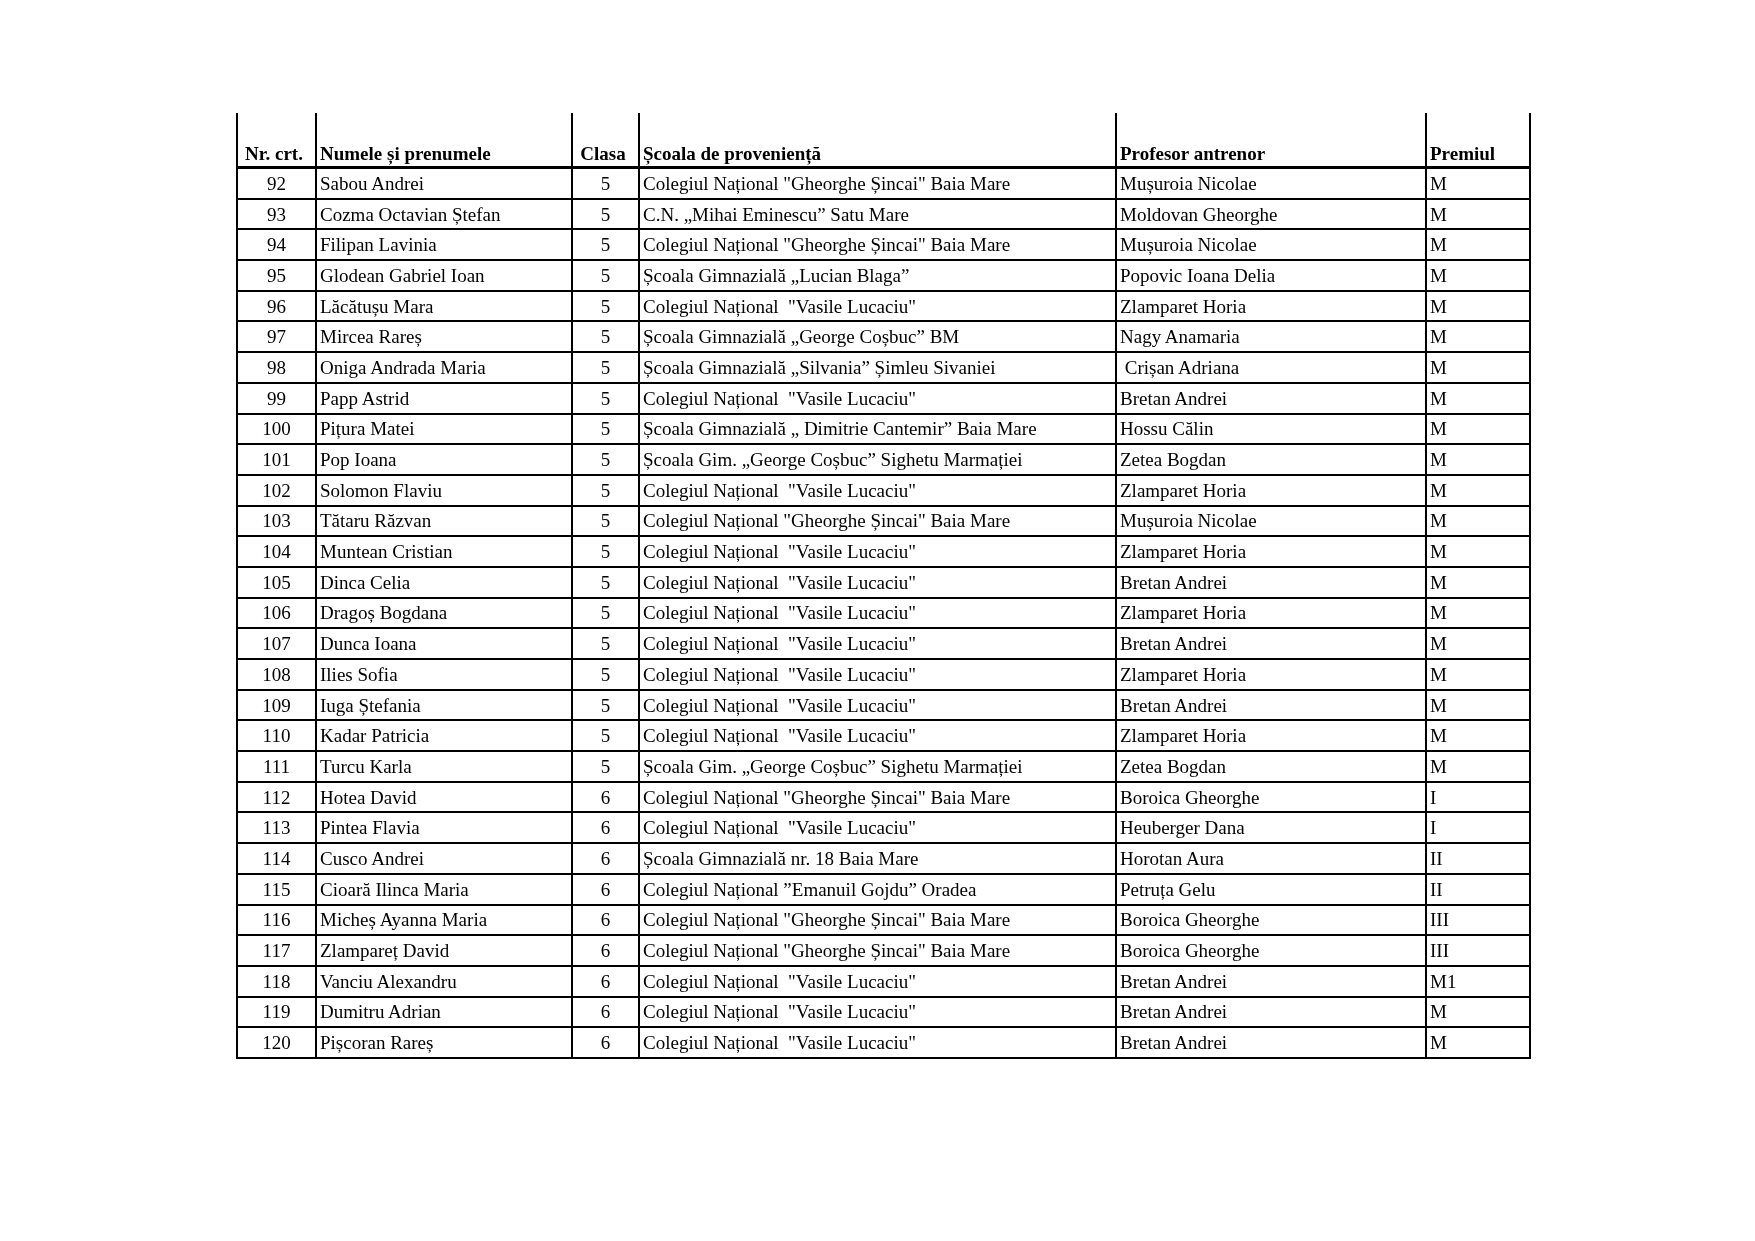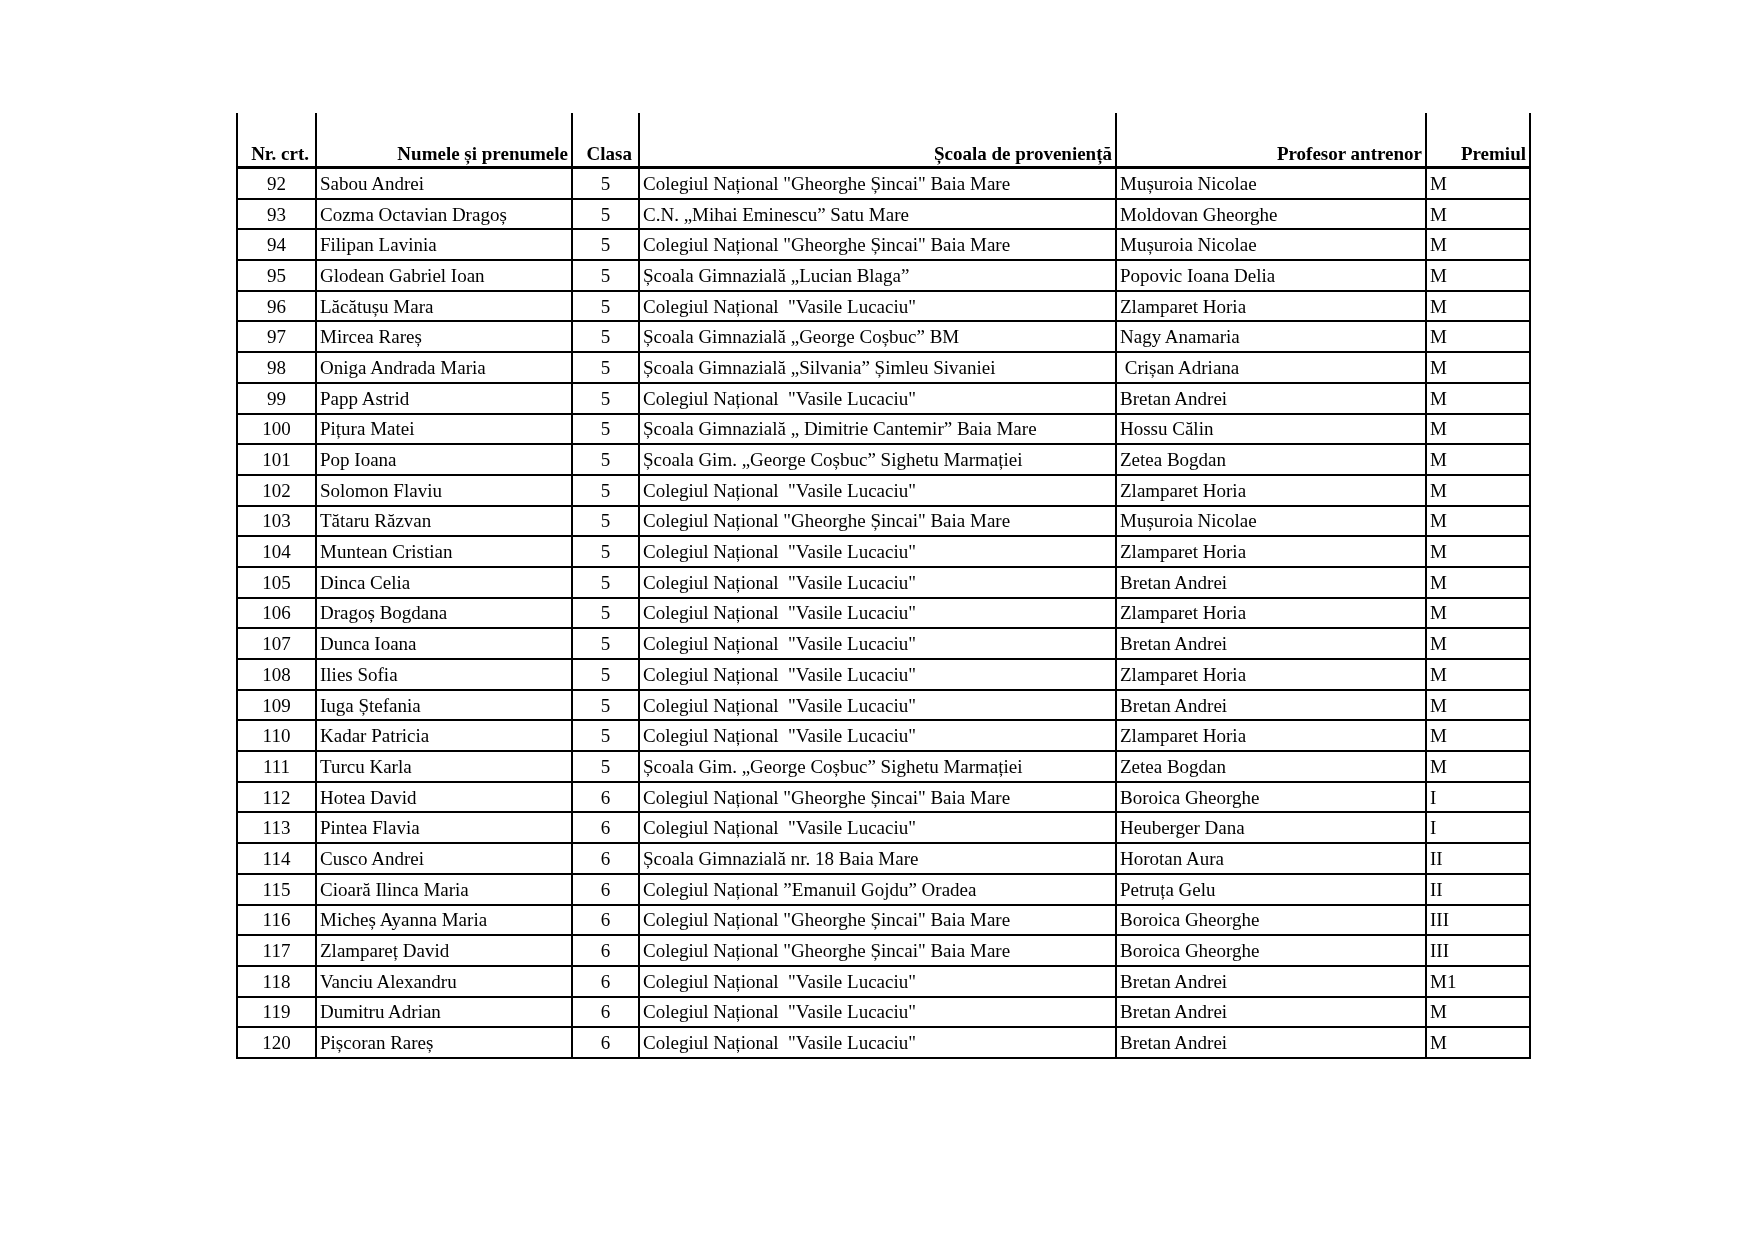--- a/index.html
+++ b/index.html
@@ -38,28 +38,28 @@
   table.results col.c-clasa { width: 67px; }
   table.results col.c-school { width: 477px; }
   table.results col.c-prof { width: 310px; }
   table.results col.c-prem { width: 104px; }
 
   table.results th {
     font-weight: bold;
     height: 50px;
     vertical-align: bottom;
     padding: 0 3px 3px 3px;
-    text-align: right;
+    text-align: left;
     white-space: nowrap;
     border-left: 2.5px solid #000;
     border-right: 2.5px solid #000;
     border-bottom: 3px solid #000;
     border-top: none;
   }
-  table.results th.num, table.results th.clasa { text-align: right; padding: 0 6px 3px 1px; }
+  table.results th.num, table.results th.clasa { text-align: center; padding: 0 6px 3px 1px; }
   table.results td {
     height: 28.7px;
     padding: 0 3px;
     white-space: pre;
     vertical-align: middle;
     border: 2.5px solid #000;
     overflow: hidden;
   }
   table.results td.num, table.results td.clasa { text-align: center; }
 </style>
@@ -90,21 +90,21 @@
         <tr>
           <td class="num">92</td>
           <td>Sabou Andrei</td>
           <td class="clasa">5</td>
           <td>Colegiul Național "Gheorghe Șincai" Baia Mare</td>
           <td>Mușuroia Nicolae</td>
           <td>M</td>
         </tr>
         <tr>
           <td class="num">93</td>
-          <td>Cozma Octavian Dragoș</td>
+          <td>Cozma Octavian Ștefan</td>
           <td class="clasa">5</td>
           <td>C.N. „Mihai Eminescu” Satu Mare</td>
           <td>Moldovan Gheorghe</td>
           <td>M</td>
         </tr>
         <tr>
           <td class="num">94</td>
           <td>Filipan Lavinia</td>
           <td class="clasa">5</td>
           <td>Colegiul Național "Gheorghe Șincai" Baia Mare</td>

